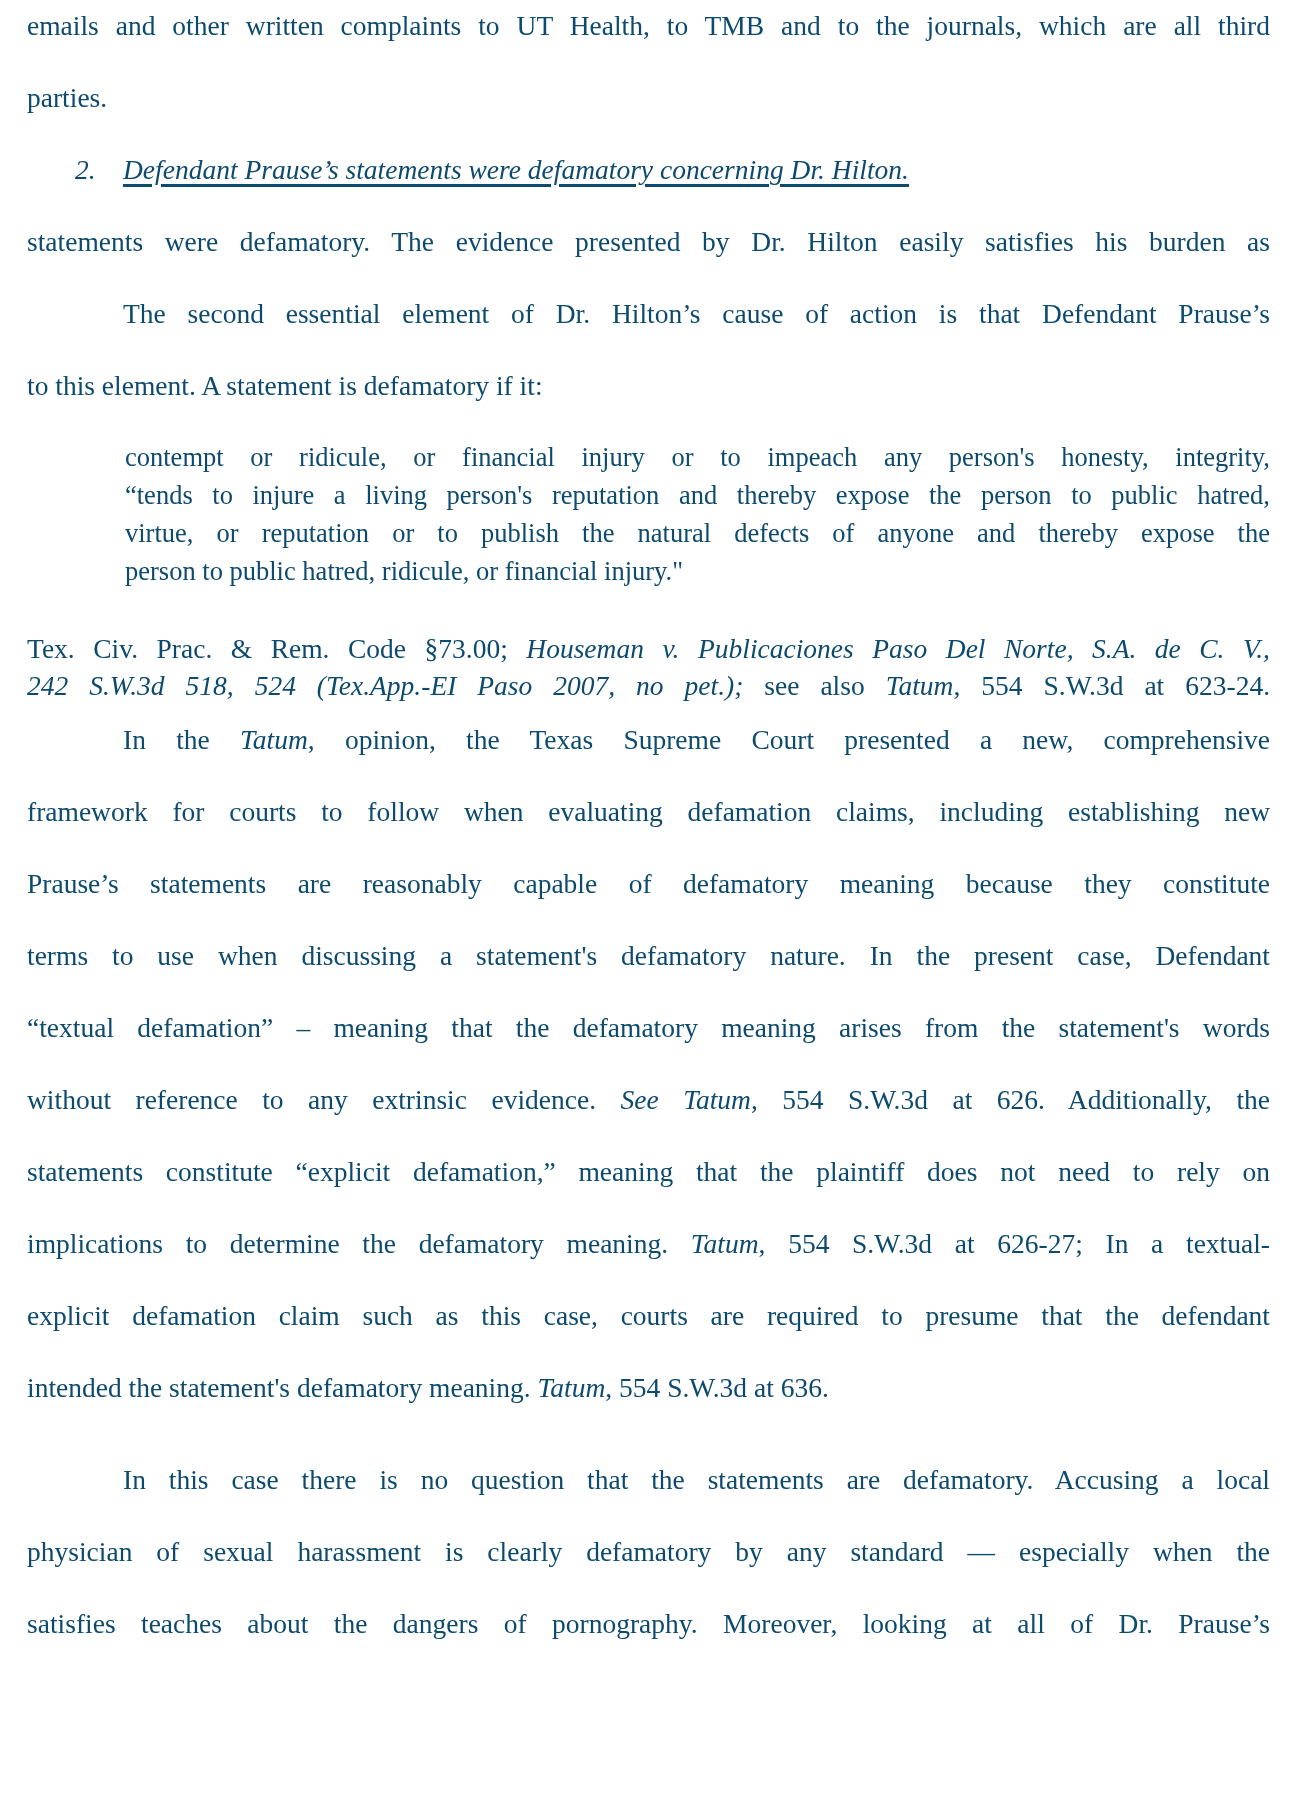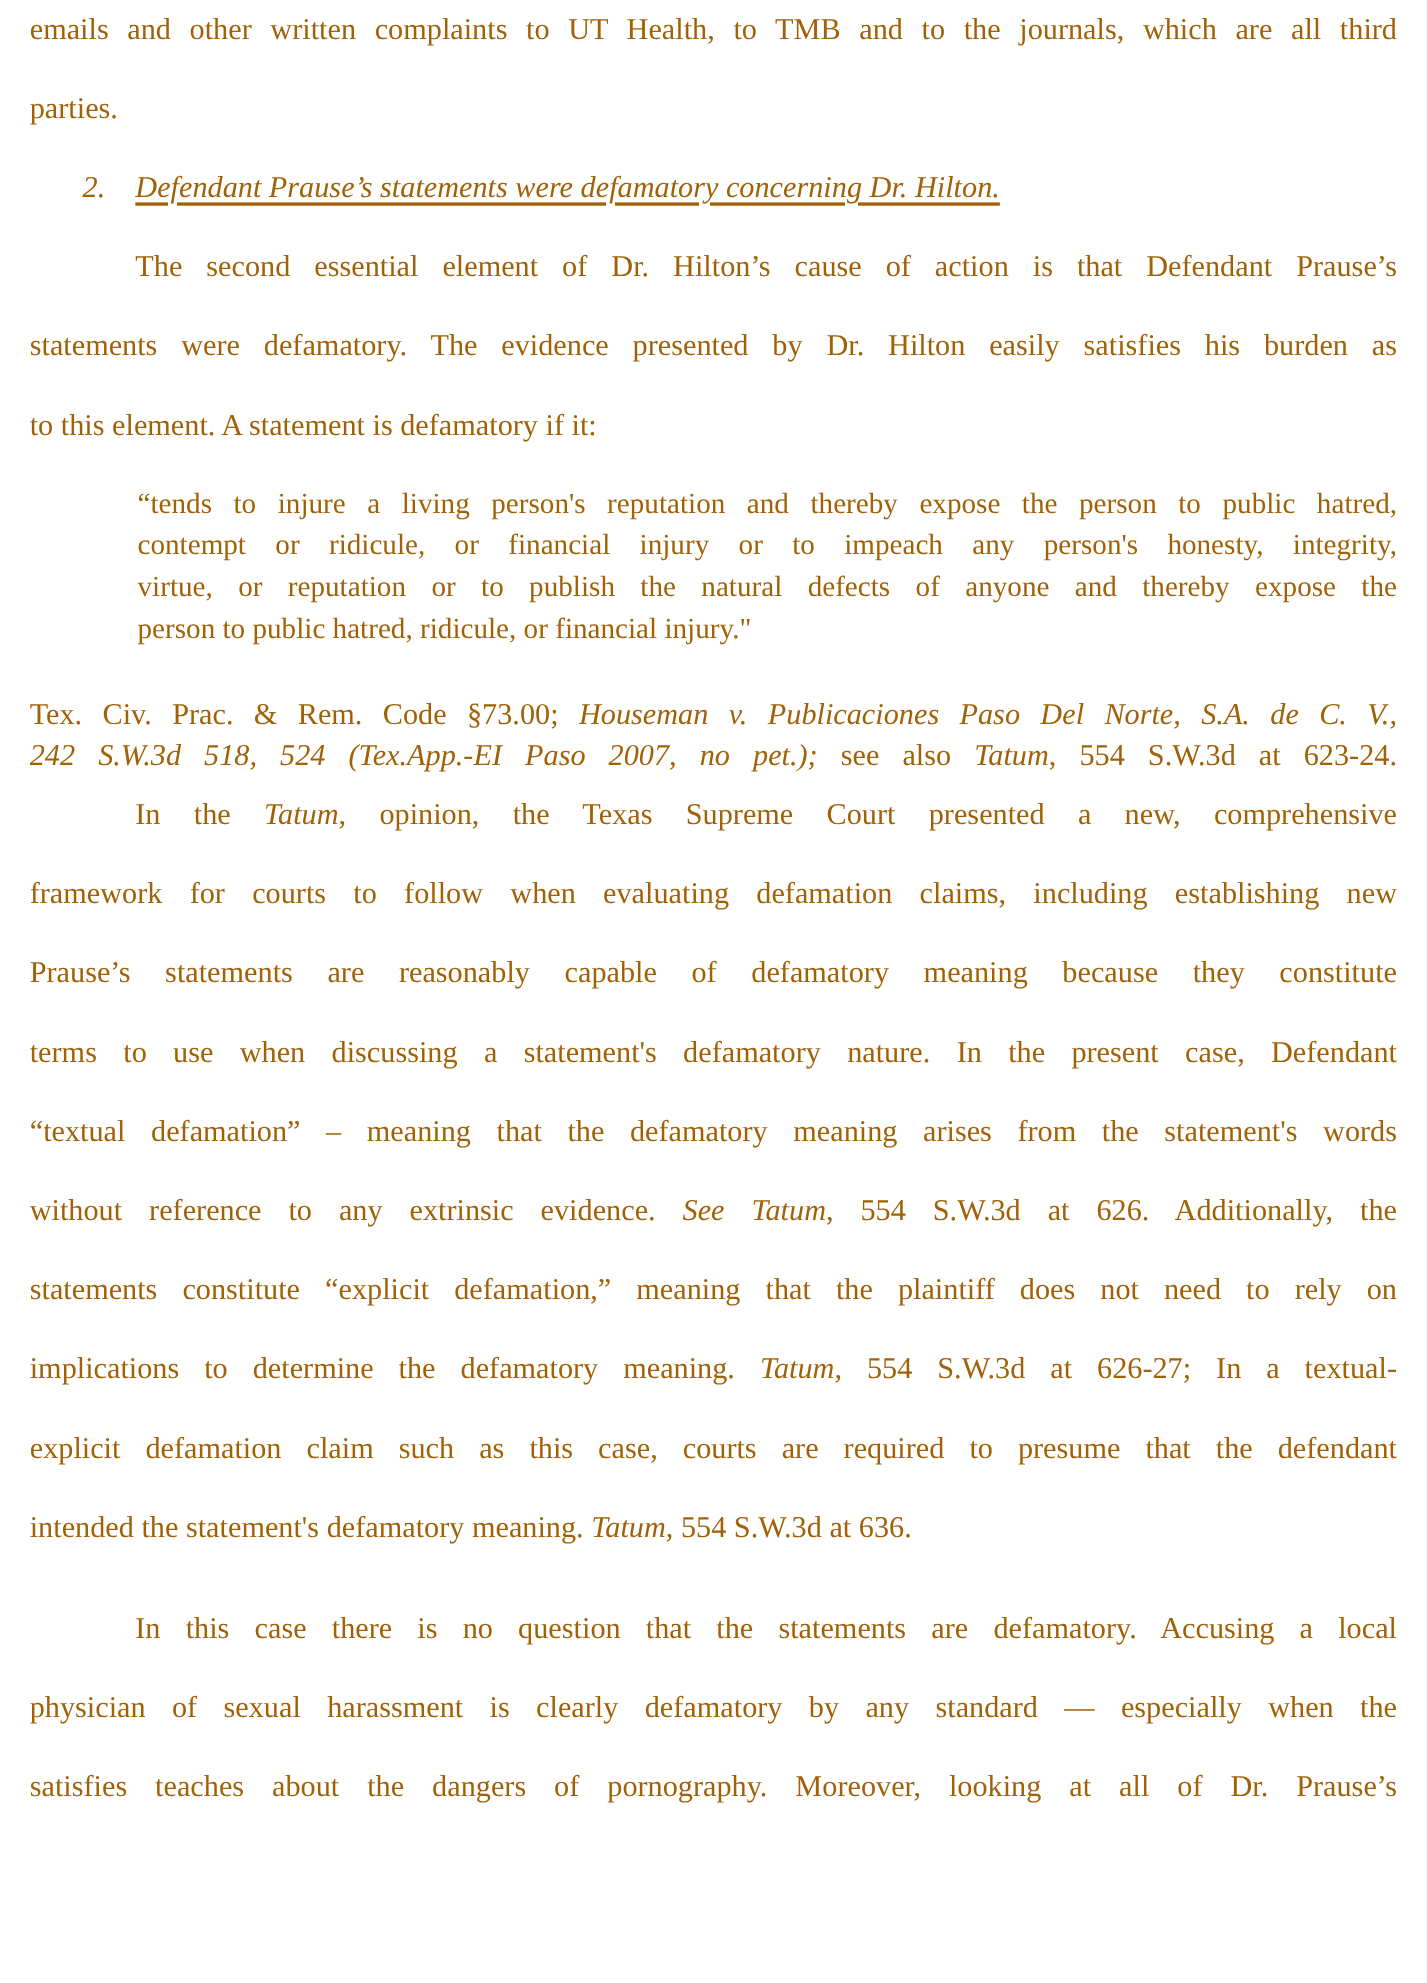--- a/index.html
+++ b/index.html
@@ -8,21 +8,21 @@
   .page {
     position: relative;
     width: 1297px;
     height: 1803px;
     margin: 0 auto;
     background: #ffffff;
     padding: 0 27px;
     overflow: hidden;
     font-family: "Liberation Serif", "DejaVu Serif", serif;
     font-size: 27.5px;
-    color: #a16207;
+    color: #0c4a6e;
   }
   .para { margin: 0; }
   .p0 { margin-top: -10px; }
   
   .bline {
     height: 72px; line-height: 72px;
     white-space: nowrap; overflow: hidden;
     text-align: justify; text-align-last: justify; text-justify: inter-word;
   }
   .bline.left { text-align-last: left; }
@@ -64,28 +64,28 @@
   <div class="para p0">
     <div class="bline">emails and other written complaints to UT Health, to TMB and to the journals, which are all third</div>
     <div class="bline left">parties.</div>
   </div>
 
   <div class="heading">
     <span class="h-num">2.</span><span class="h-text">Defendant Prause’s statements were defamatory concerning Dr. Hilton.</span>
   </div>
 
   <div class="para">
+    <div class="bline">statements were defamatory. The evidence presented by Dr. Hilton easily satisfies his burden as</div>
     <div class="bline indent">The second essential element of Dr. Hilton’s cause of action is that Defendant Prause’s</div>
-    <div class="bline">statements were defamatory. The evidence presented by Dr. Hilton easily satisfies his burden as</div>
     <div class="bline left">to this element. A statement is defamatory if it:</div>
   </div>
 
   <div class="quote">
+    <div class="qline">contempt or ridicule, or financial injury or to impeach any person's honesty, integrity,</div>
     <div class="qline">“tends to injure a living person's reputation and thereby expose the person to public hatred,</div>
-    <div class="qline">contempt or ridicule, or financial injury or to impeach any person's honesty, integrity,</div>
     <div class="qline">virtue, or reputation or to publish the natural defects of anyone and thereby expose the</div>
     <div class="qline left">person to public hatred, ridicule, or financial injury."</div>
   </div>
 
   <div class="cite">
     <div class="cline"><span>Tex. Civ. Prac. &amp; Rem. Code §73.00; </span><span class="i">Houseman v. Publicaciones Paso Del Norte, S.A. de C. V.,</span></div>
     <div class="cline"><span class="i">242 S.W.3d 518, 524 (Tex.App.-EI Paso 2007, no pet.);</span><span> see also </span><span class="i">Tatum</span><span>, 554 S.W.3d at 623-24.</span></div>
   </div>
 
   <div class="para">

